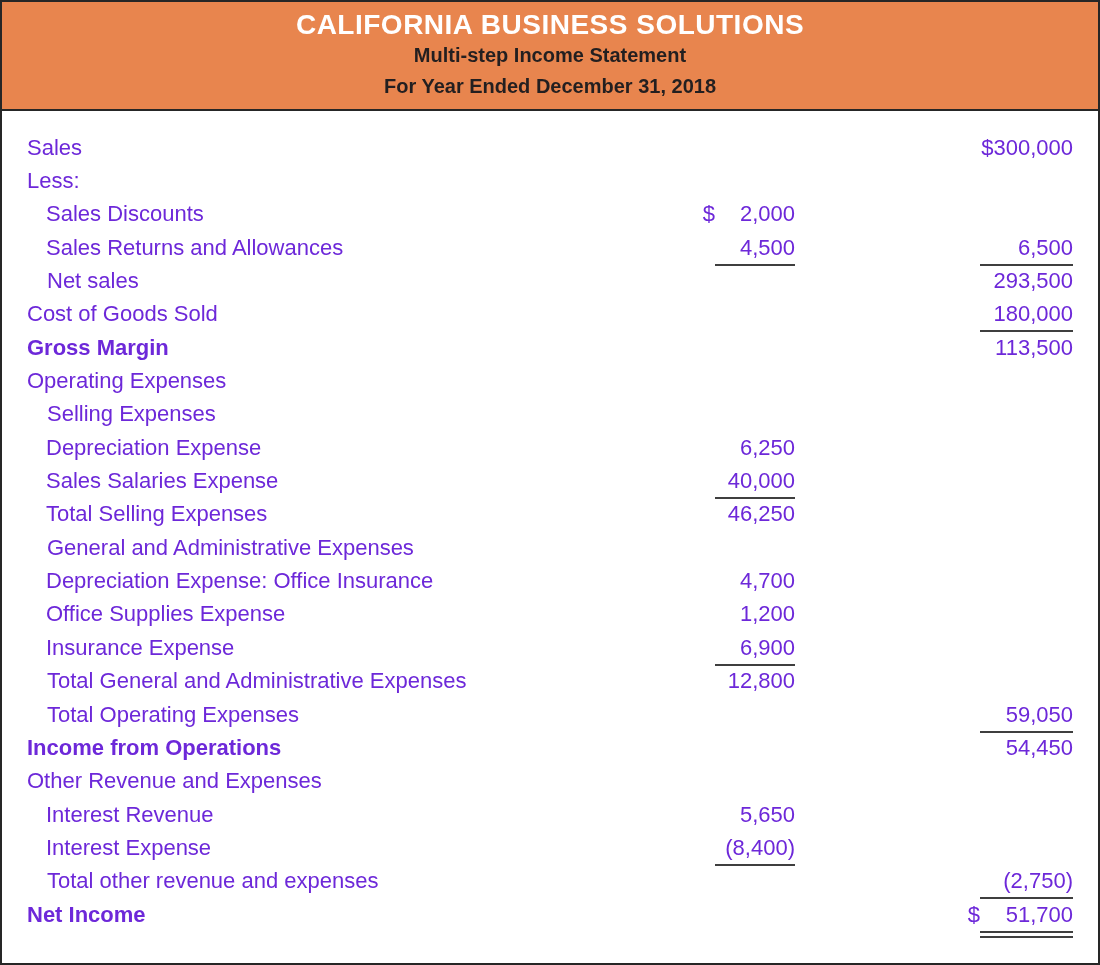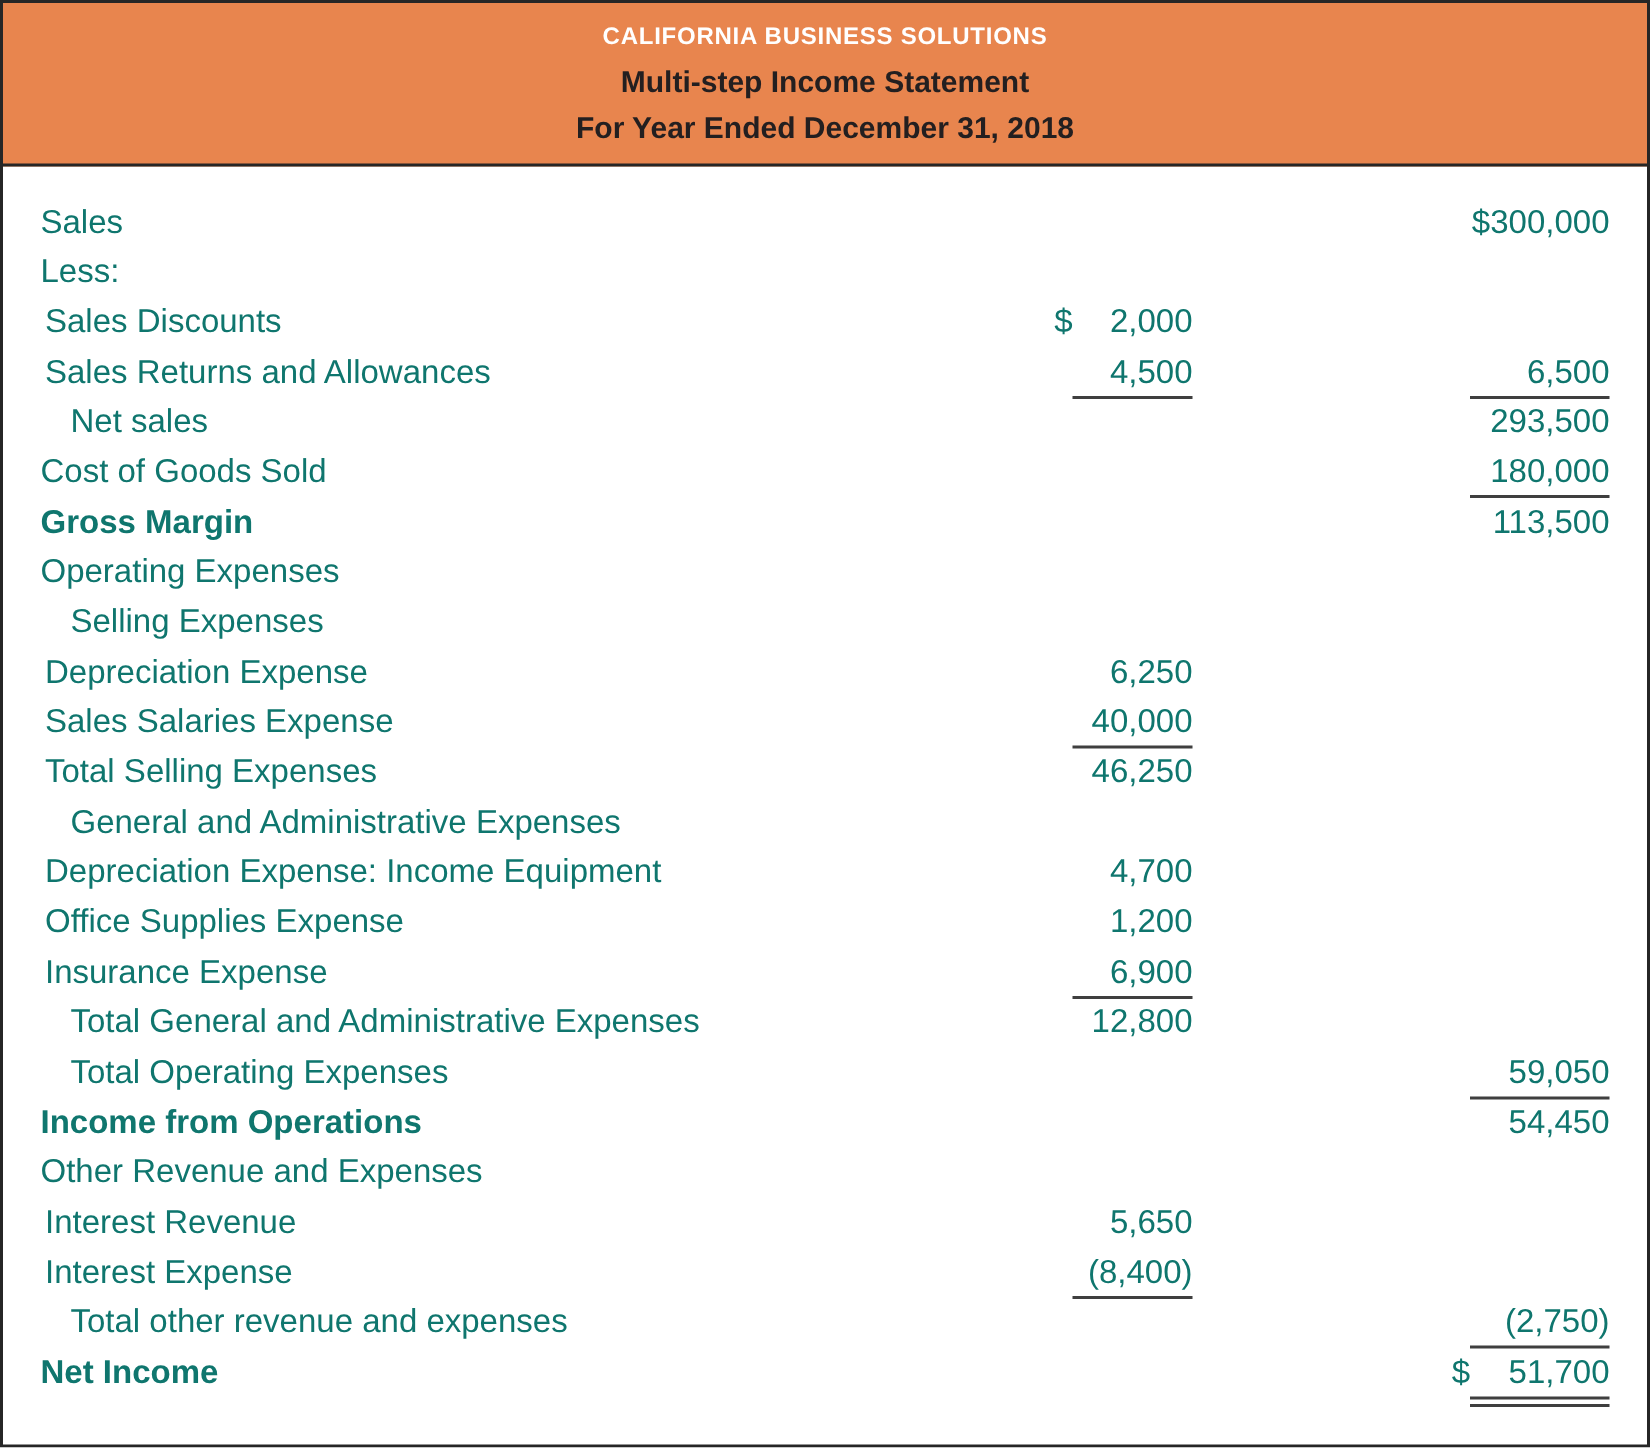--- a/index.html
+++ b/index.html
@@ -13,40 +13,40 @@
   }
   .banner {
     height:109px;
     background:#E8854E;
     border-bottom:2px solid #262626;
     display:flex; flex-direction:column;
     align-items:center; justify-content:center;
     line-height:31px;
   }
   .banner .company {
-    color:#FFFFFF; font-weight:bold; font-size:16px; letter-spacing:0.5px;
+    color:#FFFFFF; font-weight:bold; font-size:28px; letter-spacing:0.5px;
   }
   .banner .subtitle {
     color:#231F20; font-weight:bold; font-size:20px;
   }
   .body { padding-top:20px; }
   .row {
     display:grid;
     grid-template-columns:1fr 160px 278px;
     height:33.35px;
     align-items:center;
     padding-right:25px;
     font-size:22px;
-    color:#0f766e;
+    color:#6d28d9;
   }
   .row.bold .label { font-weight:bold; }
   .label { white-space:nowrap; }
   .indent0 .label { padding-left:25px; }
   .indent1 .label { padding-left:45px; }
-  .indent2 .label { padding-left:28px; }
+  .indent2 .label { padding-left:44px; }
   .cell {
     display:flex; justify-content:flex-end; align-items:baseline;
     white-space:nowrap;
   }
   .num {
     display:inline-block; text-align:right; position:relative;
   }
   .cell.mid .num { min-width:80px; }
   .cell.rightcol .num { min-width:93px; }
   .prefix { display:inline-block; }
@@ -150,21 +150,21 @@
           <span class="num">46,250</span>
         </div>
         <div class="cell rightcol"></div>
       </div>
       <div class="row indent1">
         <div class="label">General and Administrative Expenses</div>
         <div class="cell mid"></div>
         <div class="cell rightcol"></div>
       </div>
       <div class="row indent2">
-        <div class="label">Depreciation Expense: Income Equipment</div>
+        <div class="label">Depreciation Expense: Office Insurance</div>
         <div class="cell mid">
           <span class="num">4,700</span>
         </div>
         <div class="cell rightcol"></div>
       </div>
       <div class="row indent2">
         <div class="label">Office Supplies Expense</div>
         <div class="cell mid">
           <span class="num">1,200</span>
         </div>

